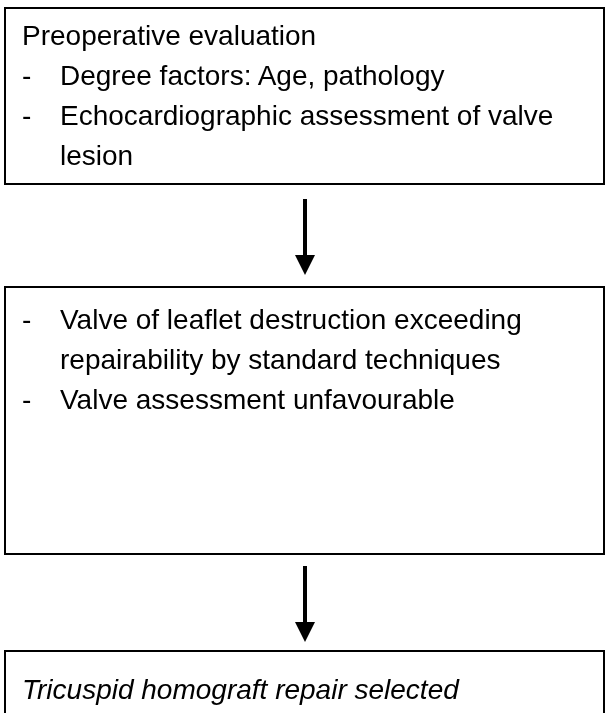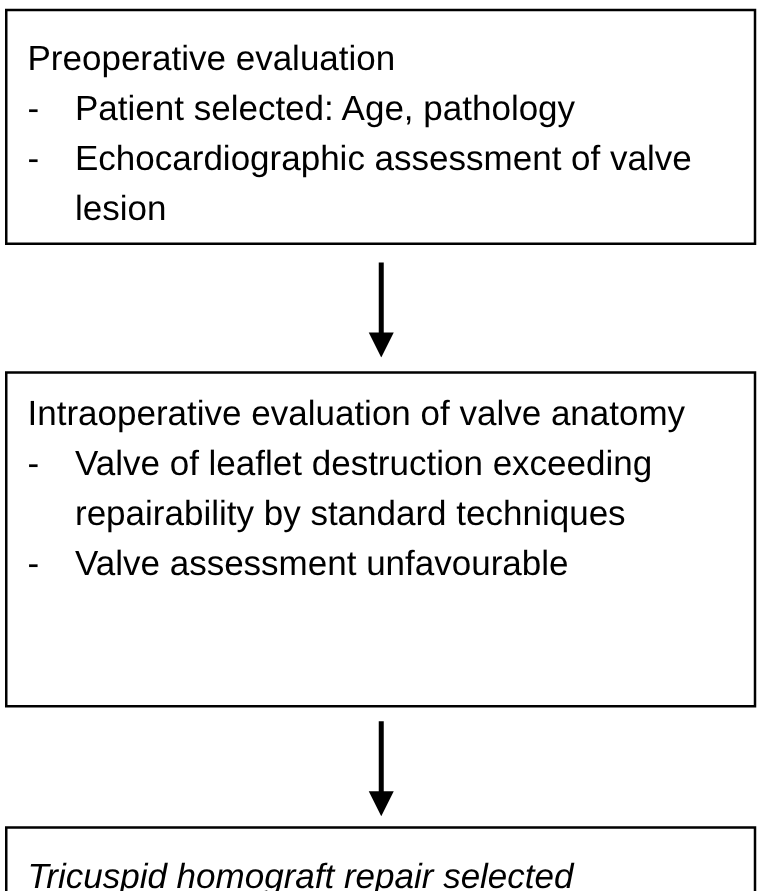--- a/index.html
+++ b/index.html
@@ -21,21 +21,21 @@
     margin-left: 4px;
     margin-right: 5px;
     border: 2px solid #000000;
     background: #ffffff;
     font-size: 28px;
     line-height: 40px;
   }
   .box-1 {
     margin-top: 7px;
     min-height: 178px;
-    padding: 18px 12px 7px 16px;
+    padding: 7px 12px 7px 16px;
   }
   .box-2 {
     min-height: 269px;
     padding: 12px 12px 12px 16px;
   }
   .box-3 {
     min-height: 59px;
     padding: 18px 12px 8px 16px;
     font-style: italic;
   }
@@ -63,37 +63,36 @@
 </style>
 </head>
 <body>
 
 <div class="canvas">
 
   <div class="flow-box box-1">
     <div class="box-title">Preoperative evaluation</div>
     <div class="bullet-row">
       <span class="bullet-dash">-</span>
-      <span class="bullet-text">Patient selected: Age, pathology</span>
+      <span class="bullet-text">Degree factors: Age, pathology</span>
     </div>
     <div class="bullet-row">
       <span class="bullet-dash">-</span>
       <span class="bullet-text">Echocardiographic assessment of valve lesion</span>
     </div>
   </div>
 
   <div class="arrow-wrap arrow-wrap-1">
     <svg class="arrow-svg" width="24" height="78" viewBox="0 0 24 78">
       <line x1="12" y1="2" x2="12" y2="62" stroke="#000000" stroke-width="4"></line>
       <polygon points="2,58 22,58 12,78" fill="#000000"></polygon>
     </svg>
   </div>
 
   <div class="flow-box box-2">
-    <div class="box-title">Intraoperative evaluation of valve anatomy</div>
     <div class="bullet-row">
       <span class="bullet-dash">-</span>
       <span class="bullet-text">Valve of leaflet destruction exceeding repairability by standard techniques</span>
     </div>
     <div class="bullet-row">
       <span class="bullet-dash">-</span>
       <span class="bullet-text">Valve assessment unfavourable</span>
     </div>
   </div>
 

